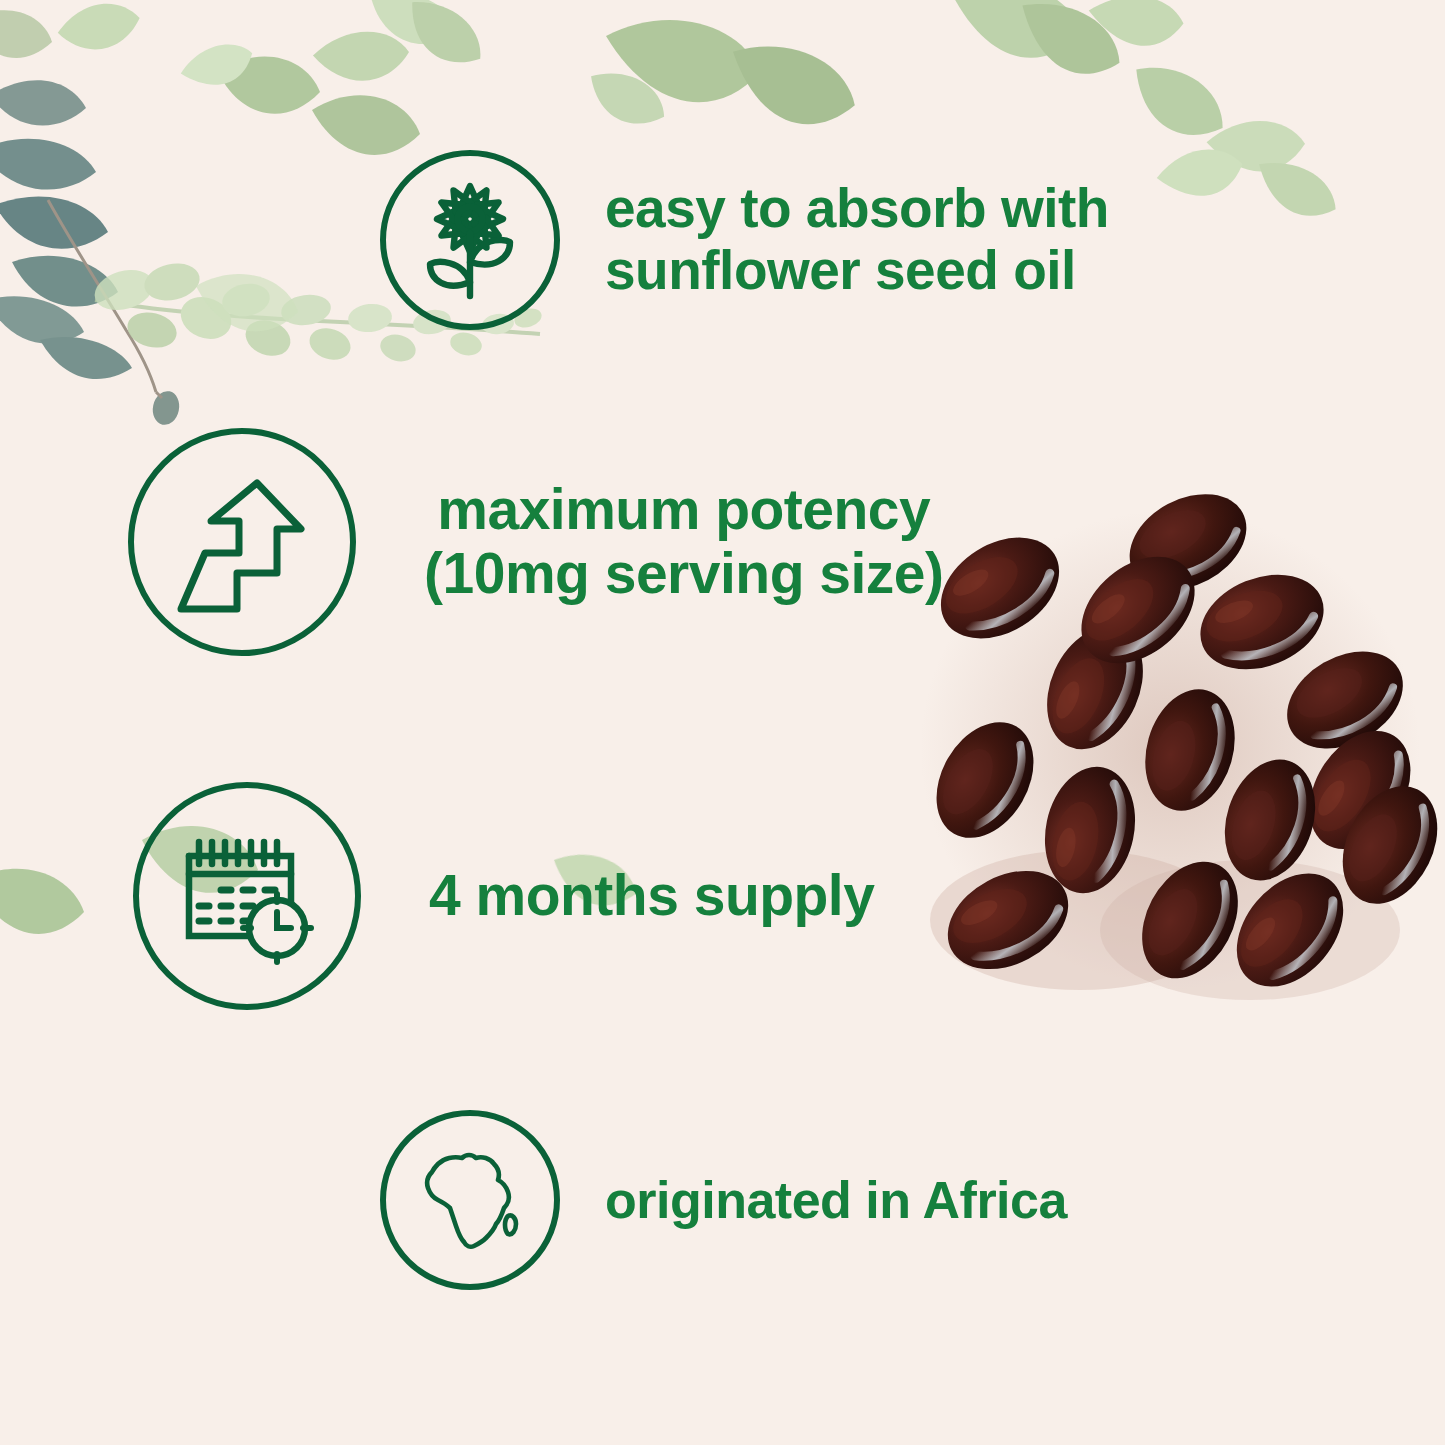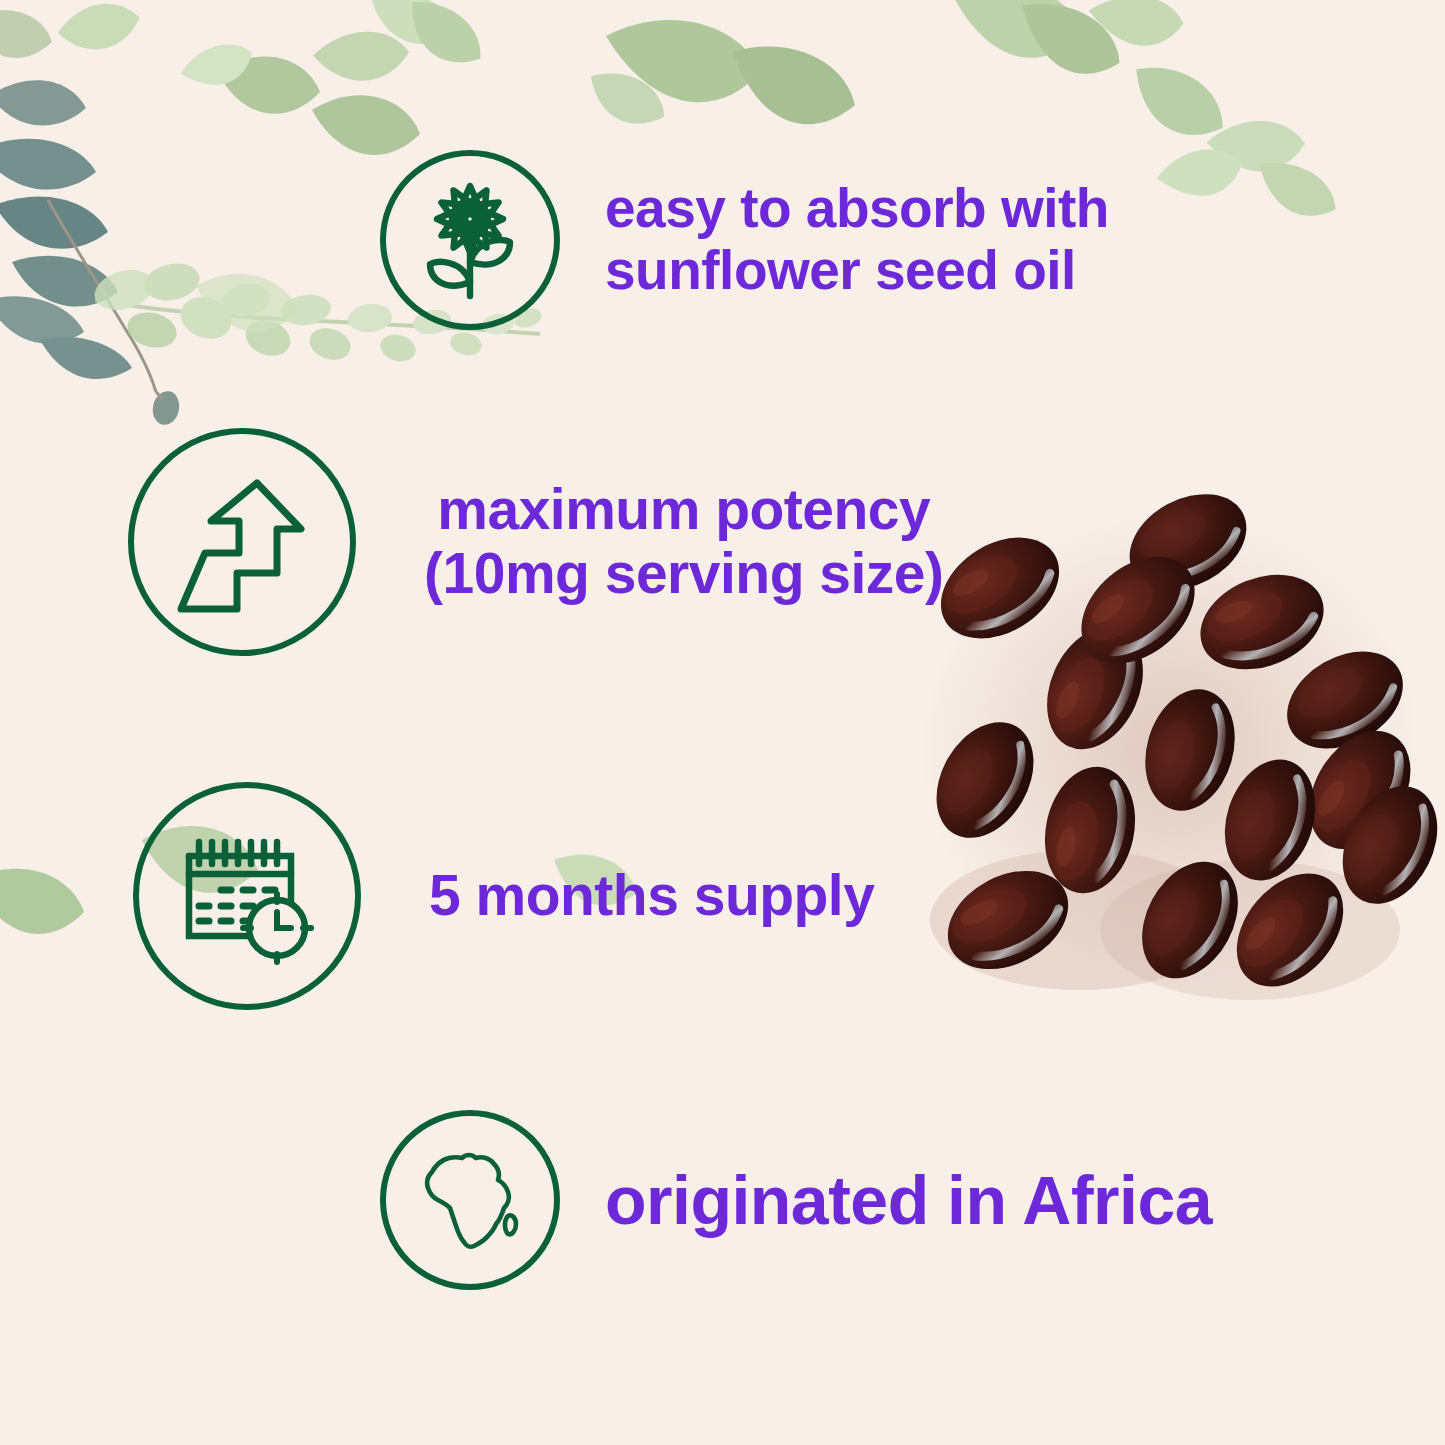--- a/index.html
+++ b/index.html
@@ -21,21 +21,21 @@
   
   .feature{position:absolute;display:flex;align-items:center;}
   .icon-circle{
     border:6px solid #0a6138;
     border-radius:50%;
     box-sizing:border-box;
     display:flex;align-items:center;justify-content:center;
     flex:0 0 auto;
   }
   .feature-text{
-    color:#6d28d9;
+    color:#15803d;
     font-weight:700;
     letter-spacing:-0.5px;
     line-height:1.12;
     white-space:pre-line;
     font-size:57px;
   }
 
   #feature-0{left:380px;top:150px;}
   #feature-0 .icon-circle{width:180px;height:180px;}
   #feature-0 .feature-text{margin-left:45px;font-size:55px;}
@@ -43,21 +43,21 @@
   #feature-1{left:128px;top:428px;text-align:center;}
   #feature-1 .icon-circle{width:228px;height:228px;}
   #feature-1 .feature-text{margin-left:68px;font-size:57px;}
 
   #feature-2{left:133px;top:782px;}
   #feature-2 .icon-circle{width:228px;height:228px;}
   #feature-2 .feature-text{margin-left:68px;font-size:57px;}
 
   #feature-3{left:380px;top:1110px;}
   #feature-3 .icon-circle{width:180px;height:180px;}
-  #feature-3 .feature-text{margin-left:45px;font-size:68px;}
+  #feature-3 .feature-text{margin-left:45px;font-size:52px;}
 </style>
 </head>
 <body>
 
 <div id="canvas">
 
   <svg class="foliage" viewBox="0 0 1445 1445" xmlns="http://www.w3.org/2000/svg">
     <defs>
       <g id="leafshape">
         <path d="M0,0 C26,-22 66,-20 84,2 C66,26 26,28 0,0 Z"></path>
@@ -259,21 +259,21 @@
         </g>
         <g stroke="#0a6138" stroke-width="6" stroke-linecap="round" fill="none">
           <path d="M110,96 L110,112 L124,112"></path>
           <path d="M110,78 L110,86"></path>
             <path d="M110,138 L110,146"></path>
           <path d="M76,112 L84,112"></path>
             <path d="M136,112 L144,112"></path>
         </g>
       </svg>
     </div>
-    <div class="feature-text">5 months supply</div>
+    <div class="feature-text">4 months supply</div>
   </div>
 
   <div class="feature" id="feature-3">
     <div class="icon-circle">
       <svg width="124" height="124" viewBox="0 0 124 124">
         <g fill="none" stroke="#0a6138" stroke-width="4.6" stroke-linejoin="round" stroke-linecap="round">
           <path d="M30,26 C36,20 46,18 54,20 C58,16 64,16 68,20
                    C74,18 82,20 86,26 C90,30 92,36 90,42
                    C94,44 98,48 100,54 C102,60 100,66 96,70
                    C94,76 92,82 88,86 C86,92 82,96 78,100

